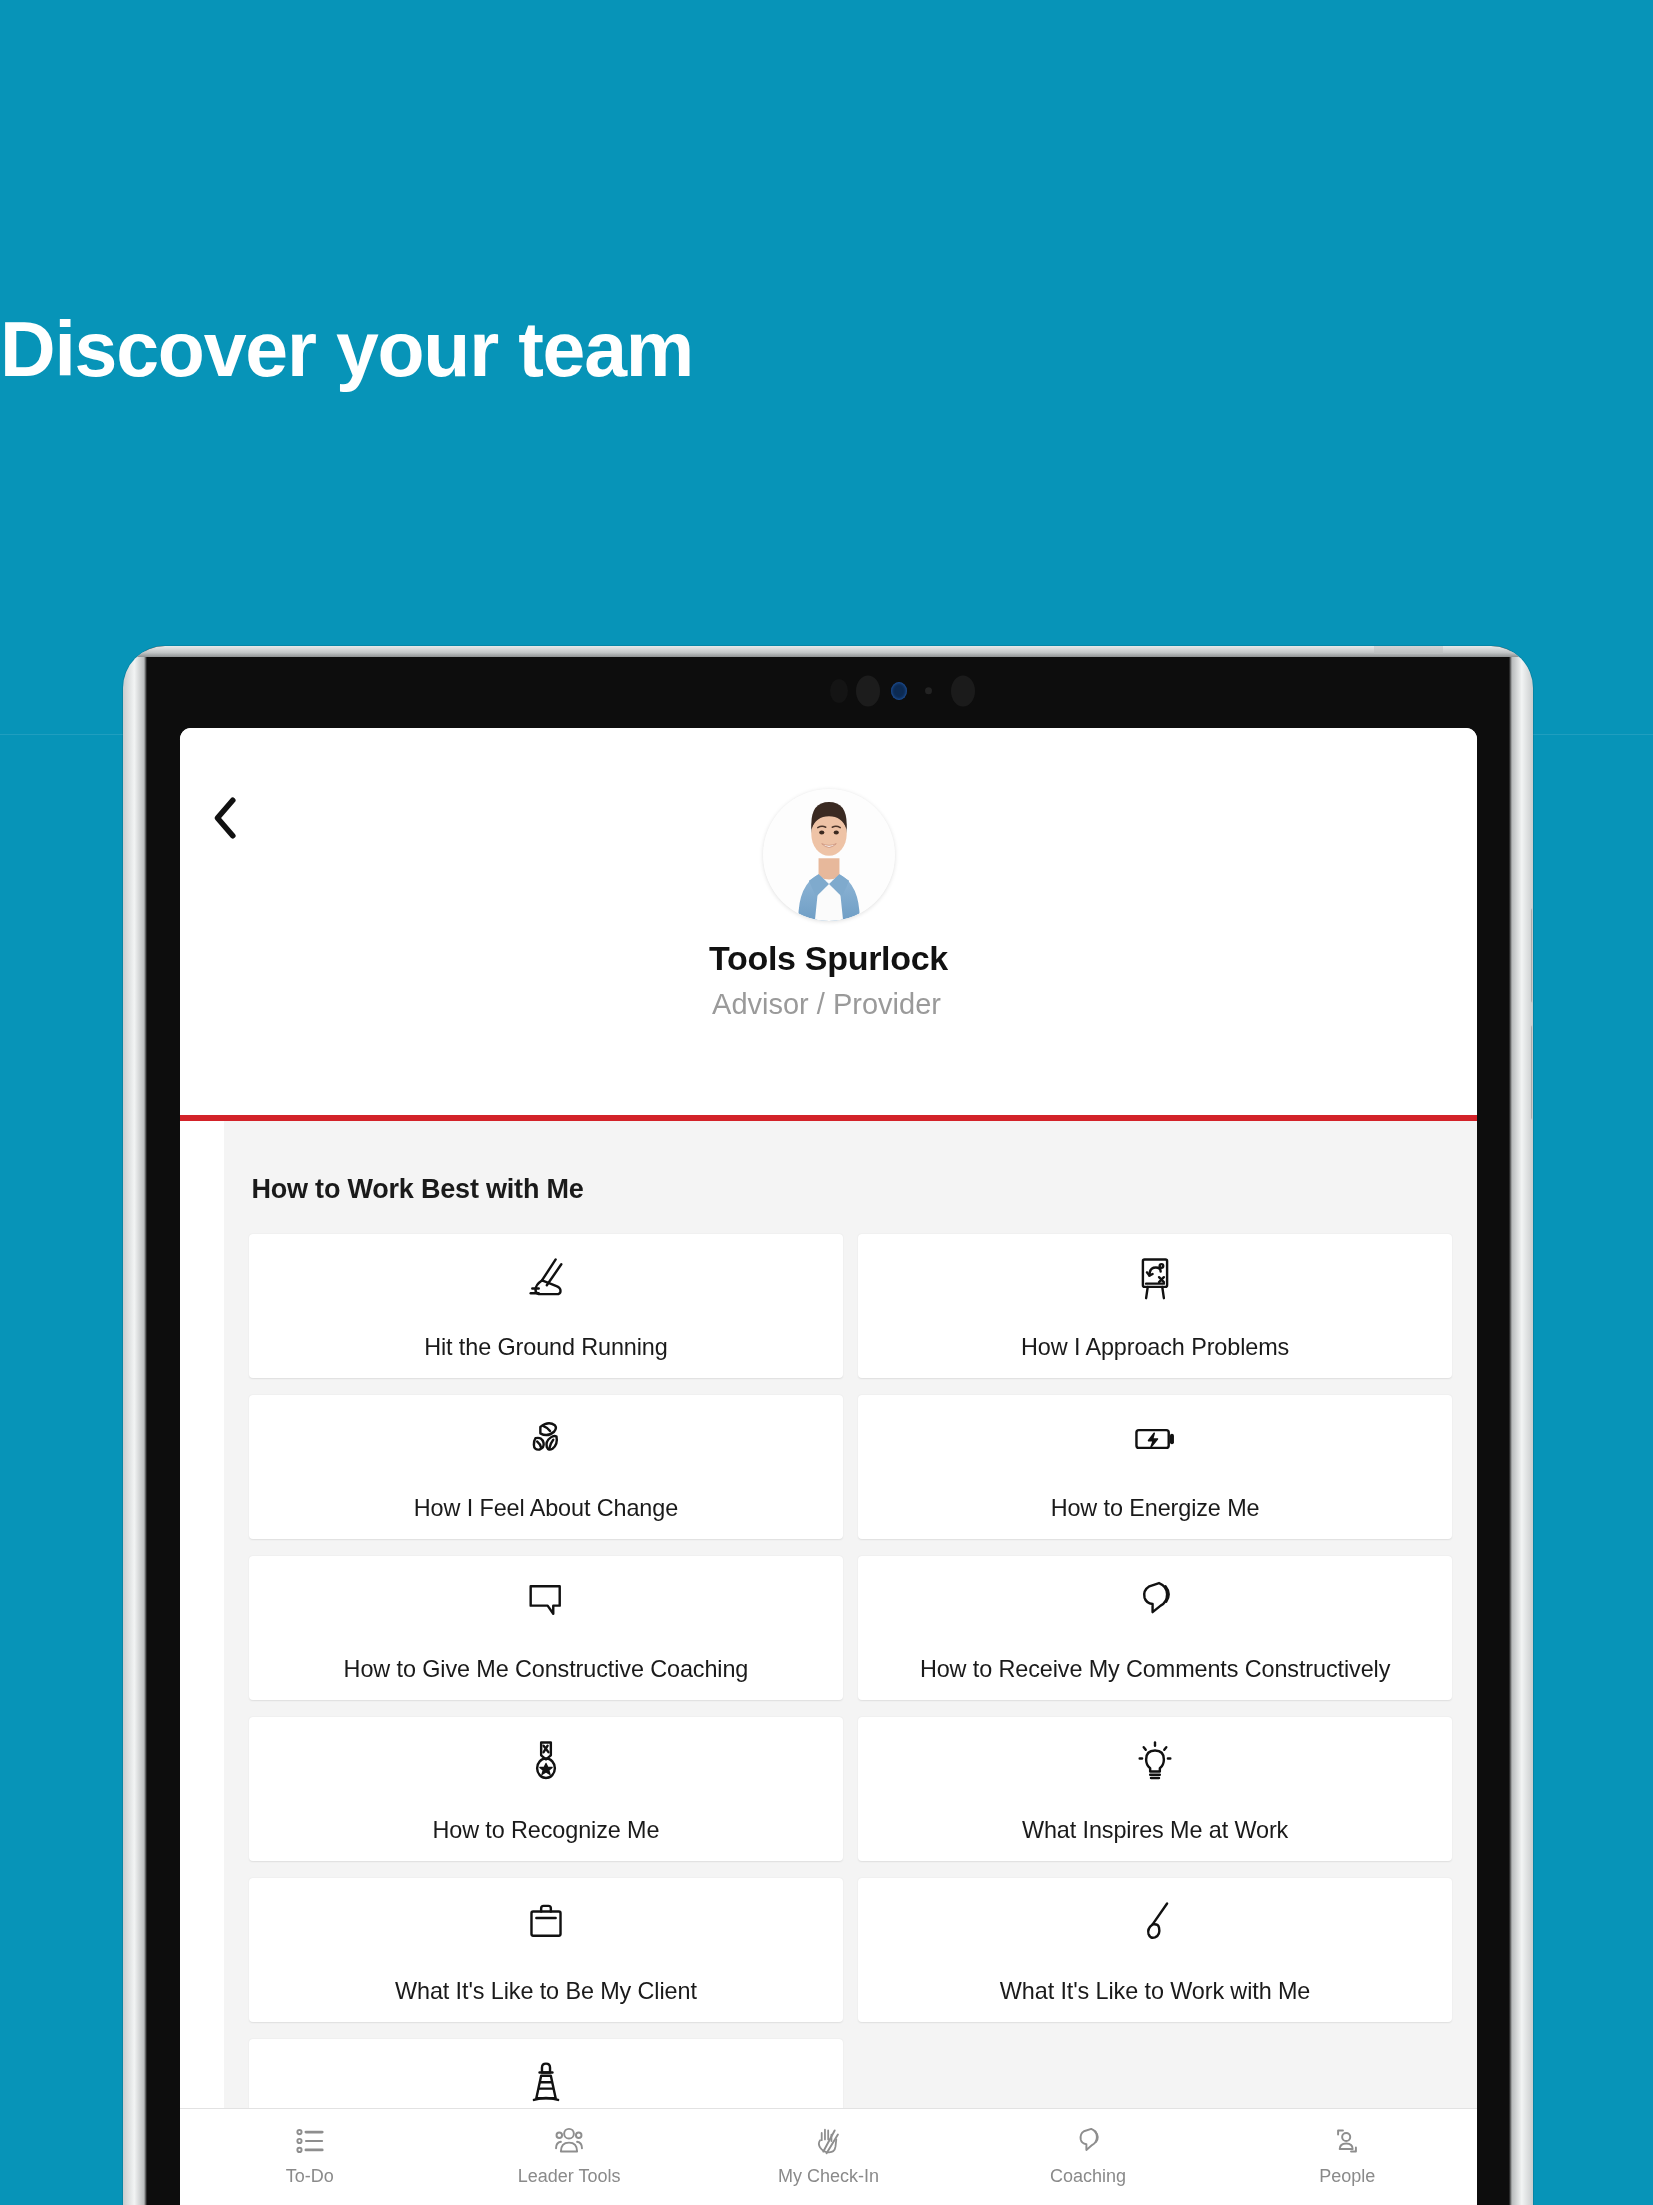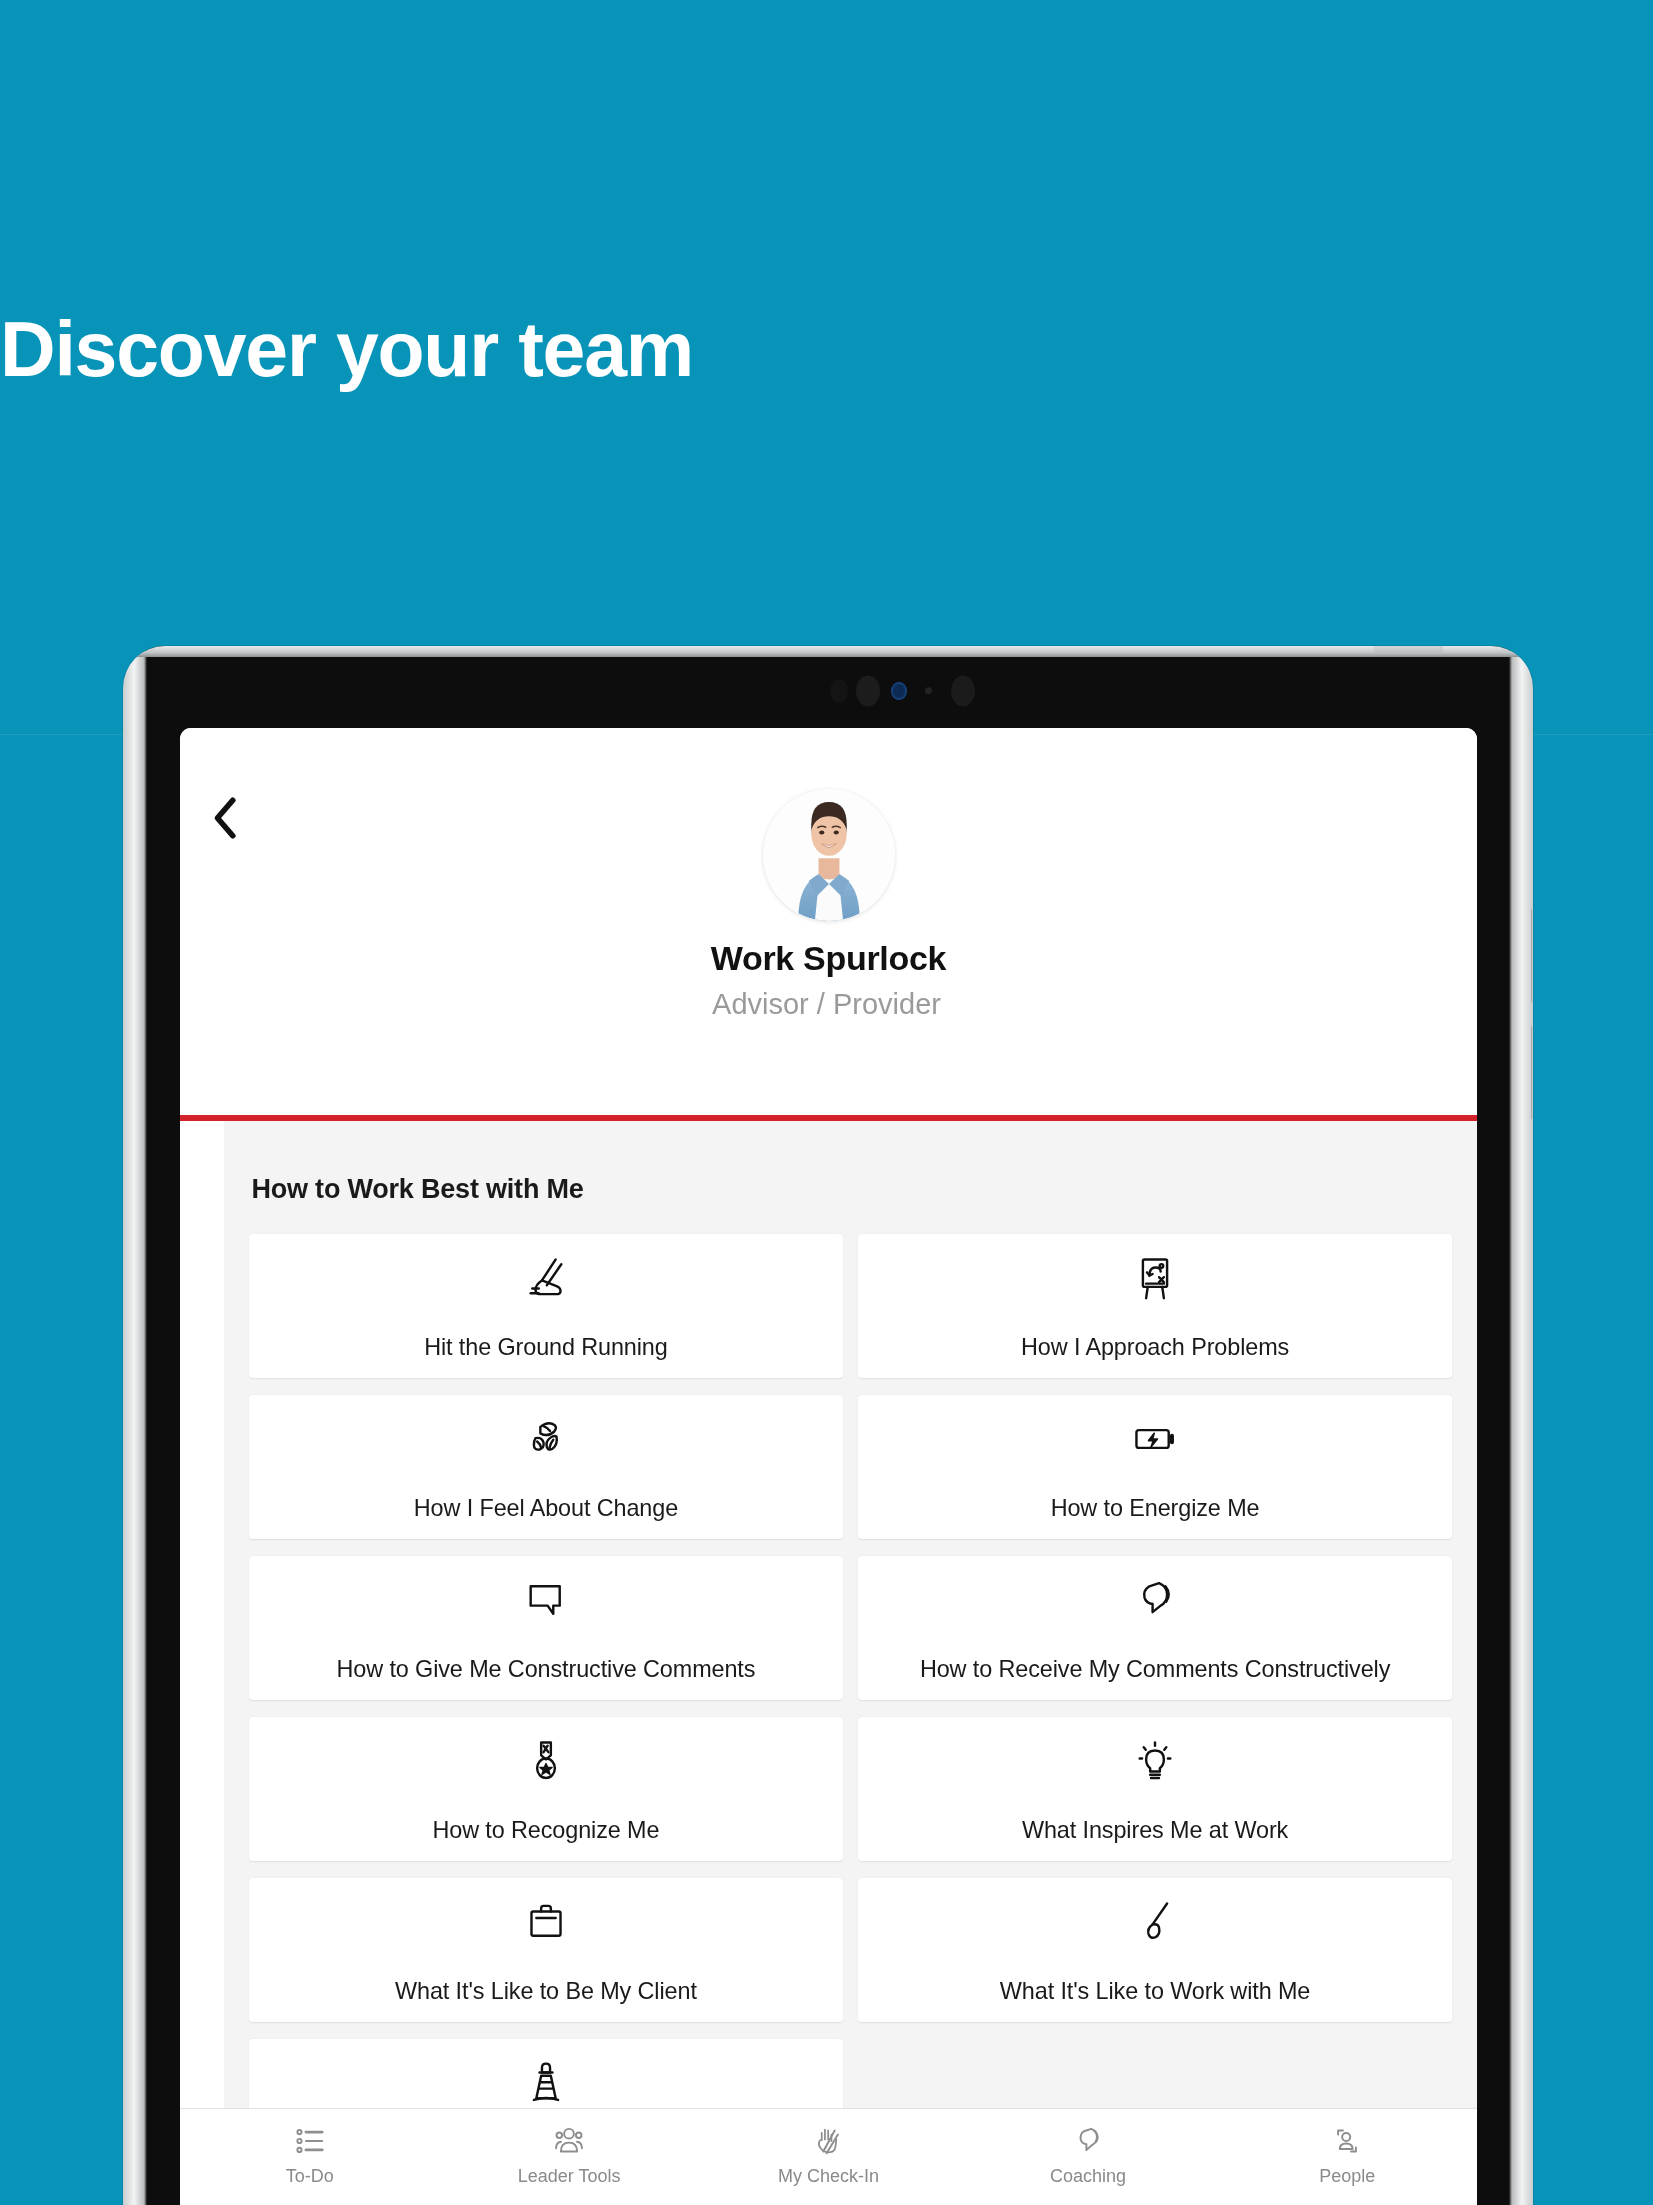--- a/index.html
+++ b/index.html
@@ -336,21 +336,21 @@
 
                 <path d="M68 48 q5 -3 10 -0.5" stroke="#4a352a" stroke-width="1.8" fill="none" stroke-linecap="round"></path>
                 <path d="M86 47.5 q5 -2.5 10 0.5" stroke="#4a352a" stroke-width="1.8" fill="none" stroke-linecap="round"></path>
 
                 <path d="M73 68 q9 9 18 0 q-9 4 -18 0 z" fill="#ffffff" stroke="#c98f77" stroke-width="1"></path>
               </g>
             </svg>
           </span>
         </div>
 
-        <div class="profile-name">Work Spurlock</div>
+        <div class="profile-name">Tools Spurlock</div>
         <div class="profile-role">Advisor / Provider</div>
 
         <div class="red-rule"></div>
       </div>
 
       <div class="body-area">
         <div class="section-title">How to Work Best with Me</div>
 
         <div class="card-grid">
 
@@ -407,21 +407,21 @@
             </div>
             <div class="card-label">How to Energize Me</div>
           </div>
 
           <div class="card">
             <div class="card-icon">
               <svg width="50" height="50" viewBox="0 0 62 62" fill="none" stroke="#111" stroke-width="3" stroke-linecap="round" stroke-linejoin="round">
                 <path d="M12 14 h36 v24 h-8 v10 l-7 -10 h-21 z"></path>
               </svg>
             </div>
-            <div class="card-label">How to Give Me Constructive Comments</div>
+            <div class="card-label">How to Give Me Constructive Coaching</div>
           </div>
 
           <div class="card">
             <div class="card-icon">
               <svg width="50" height="50" viewBox="0 0 62 62" fill="none" stroke="#111" stroke-width="3" stroke-linecap="round" stroke-linejoin="round">
                 <path d="M36 10 q10 4 10 14 q0 10 -8 14 l-10 8 v-10 q-8 -1 -10 -8 q-2 -9 6 -14 z"></path>
                 <path d="M44 14 q4 5 4 10 q0 5 -3 9"></path>
               </svg>
             </div>
             <div class="card-label">How to Receive My Comments Constructively</div>

